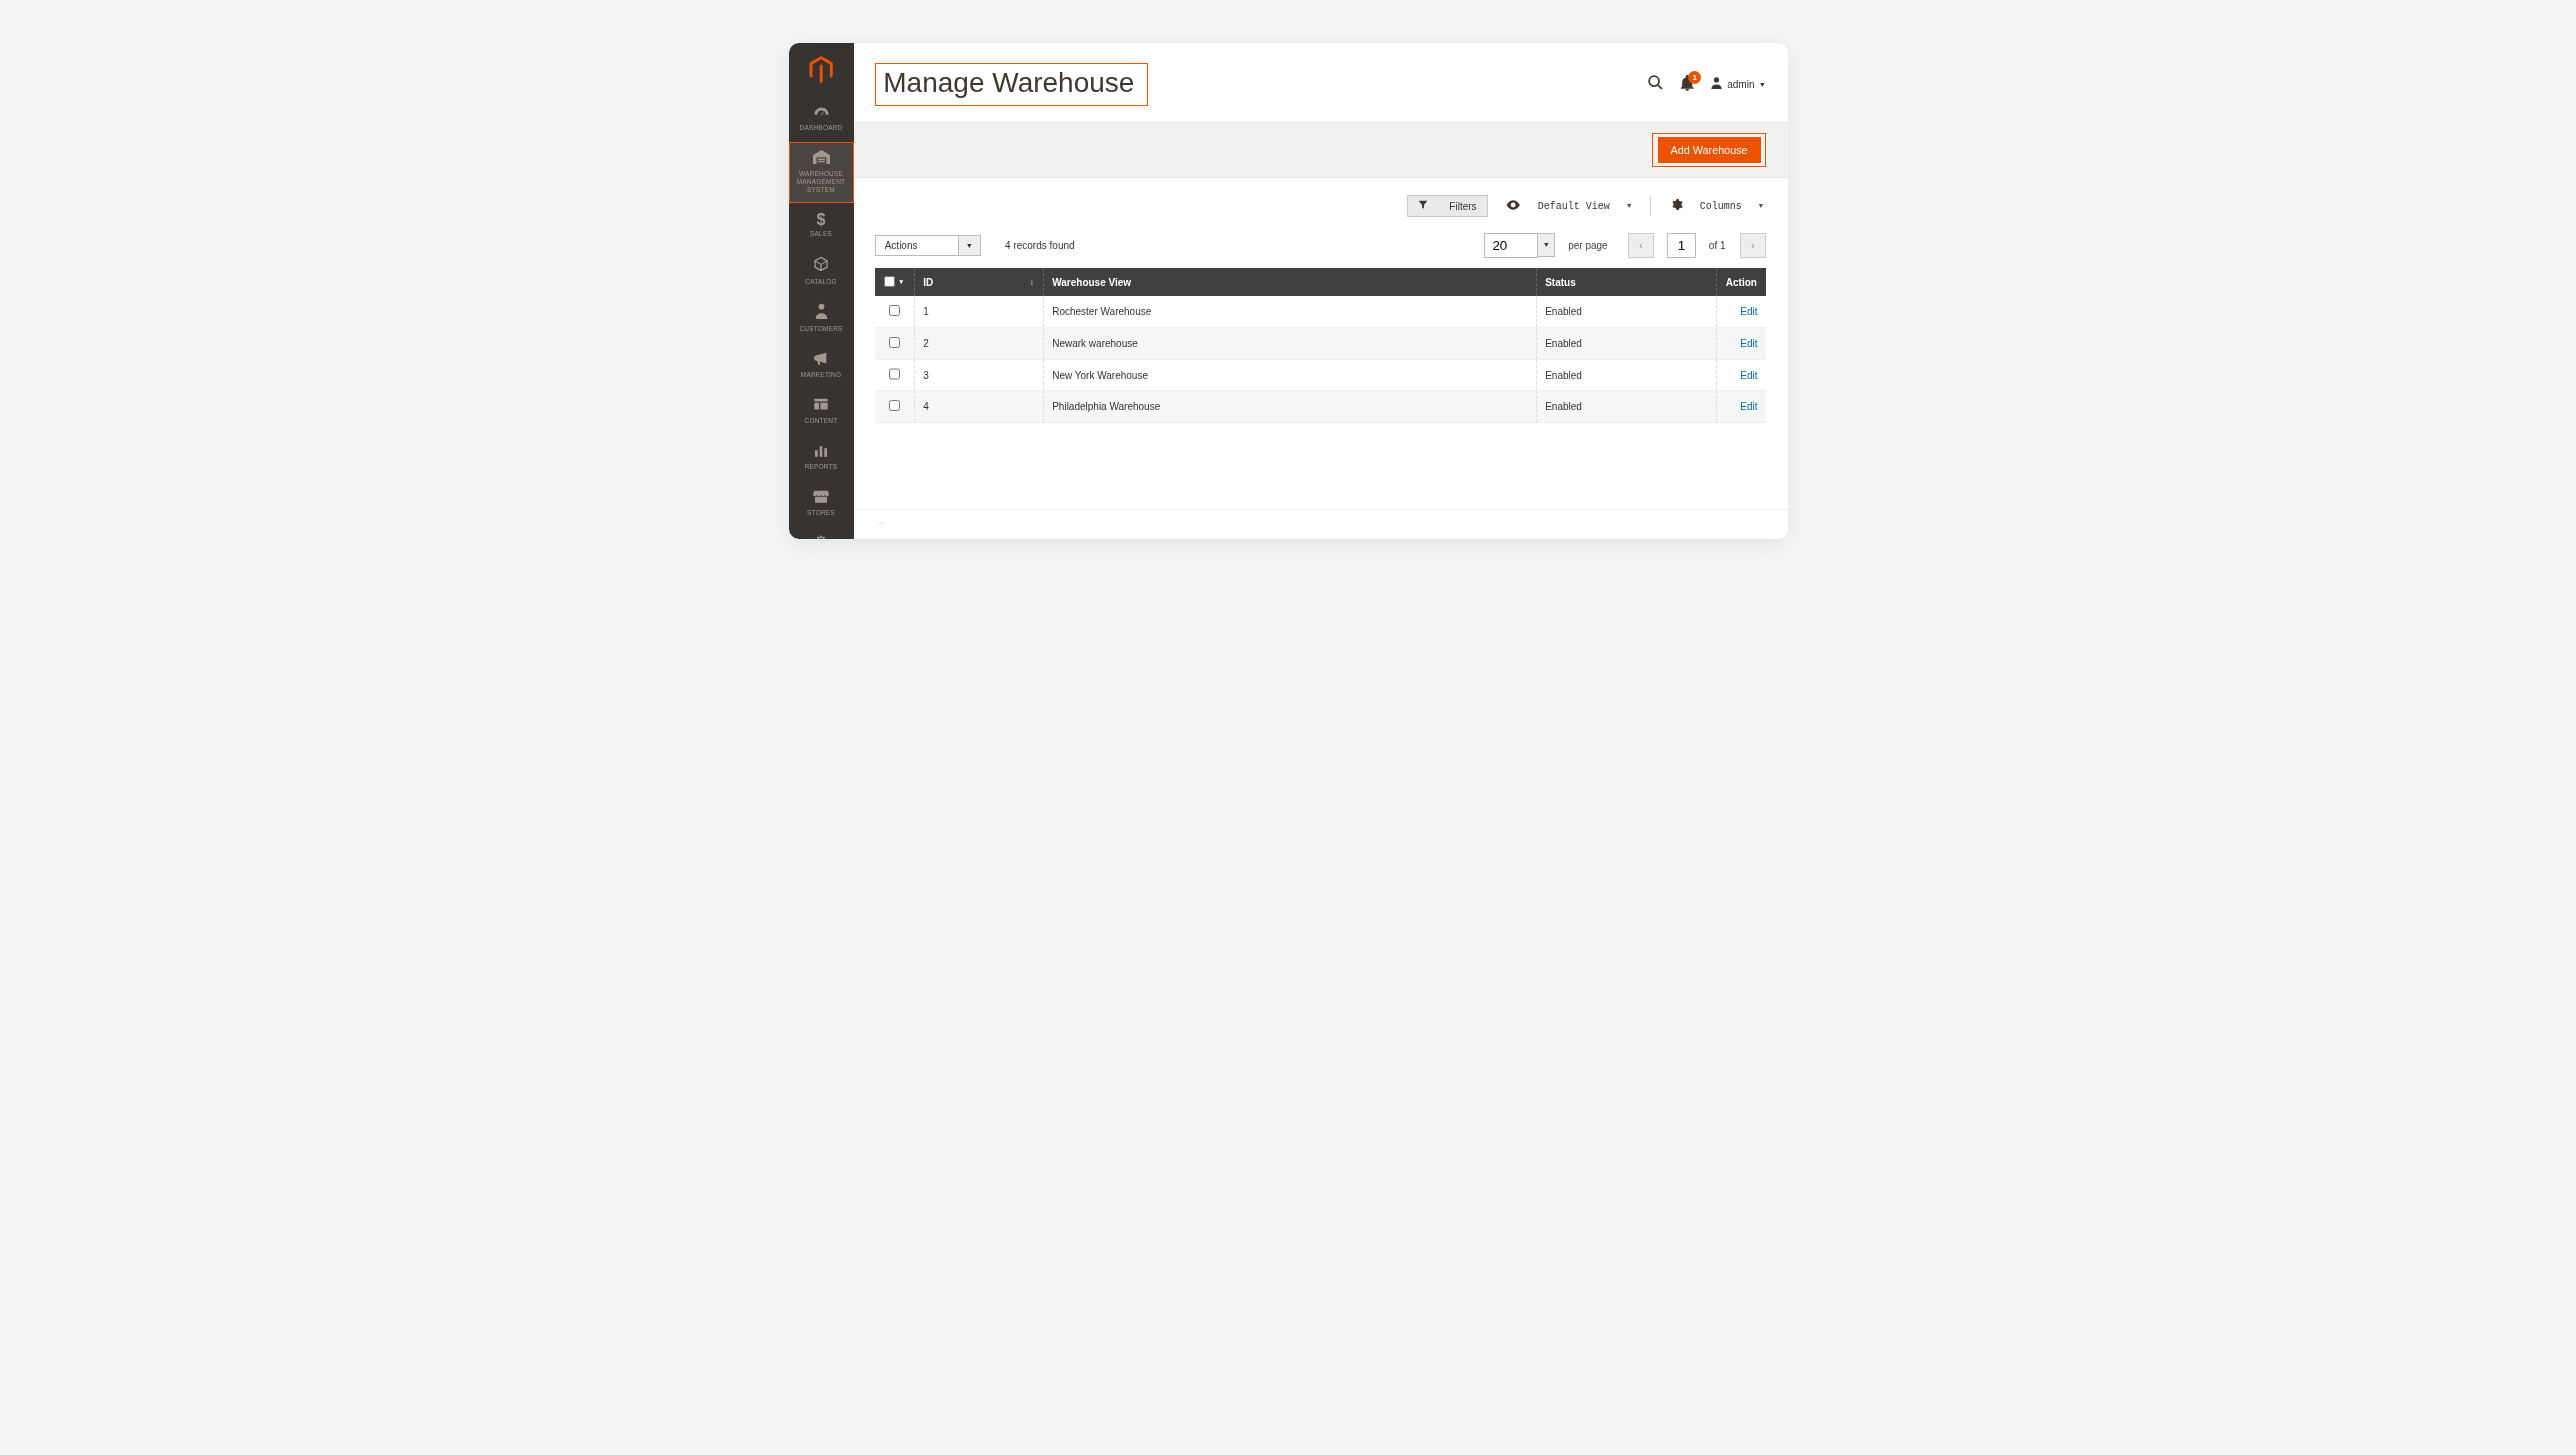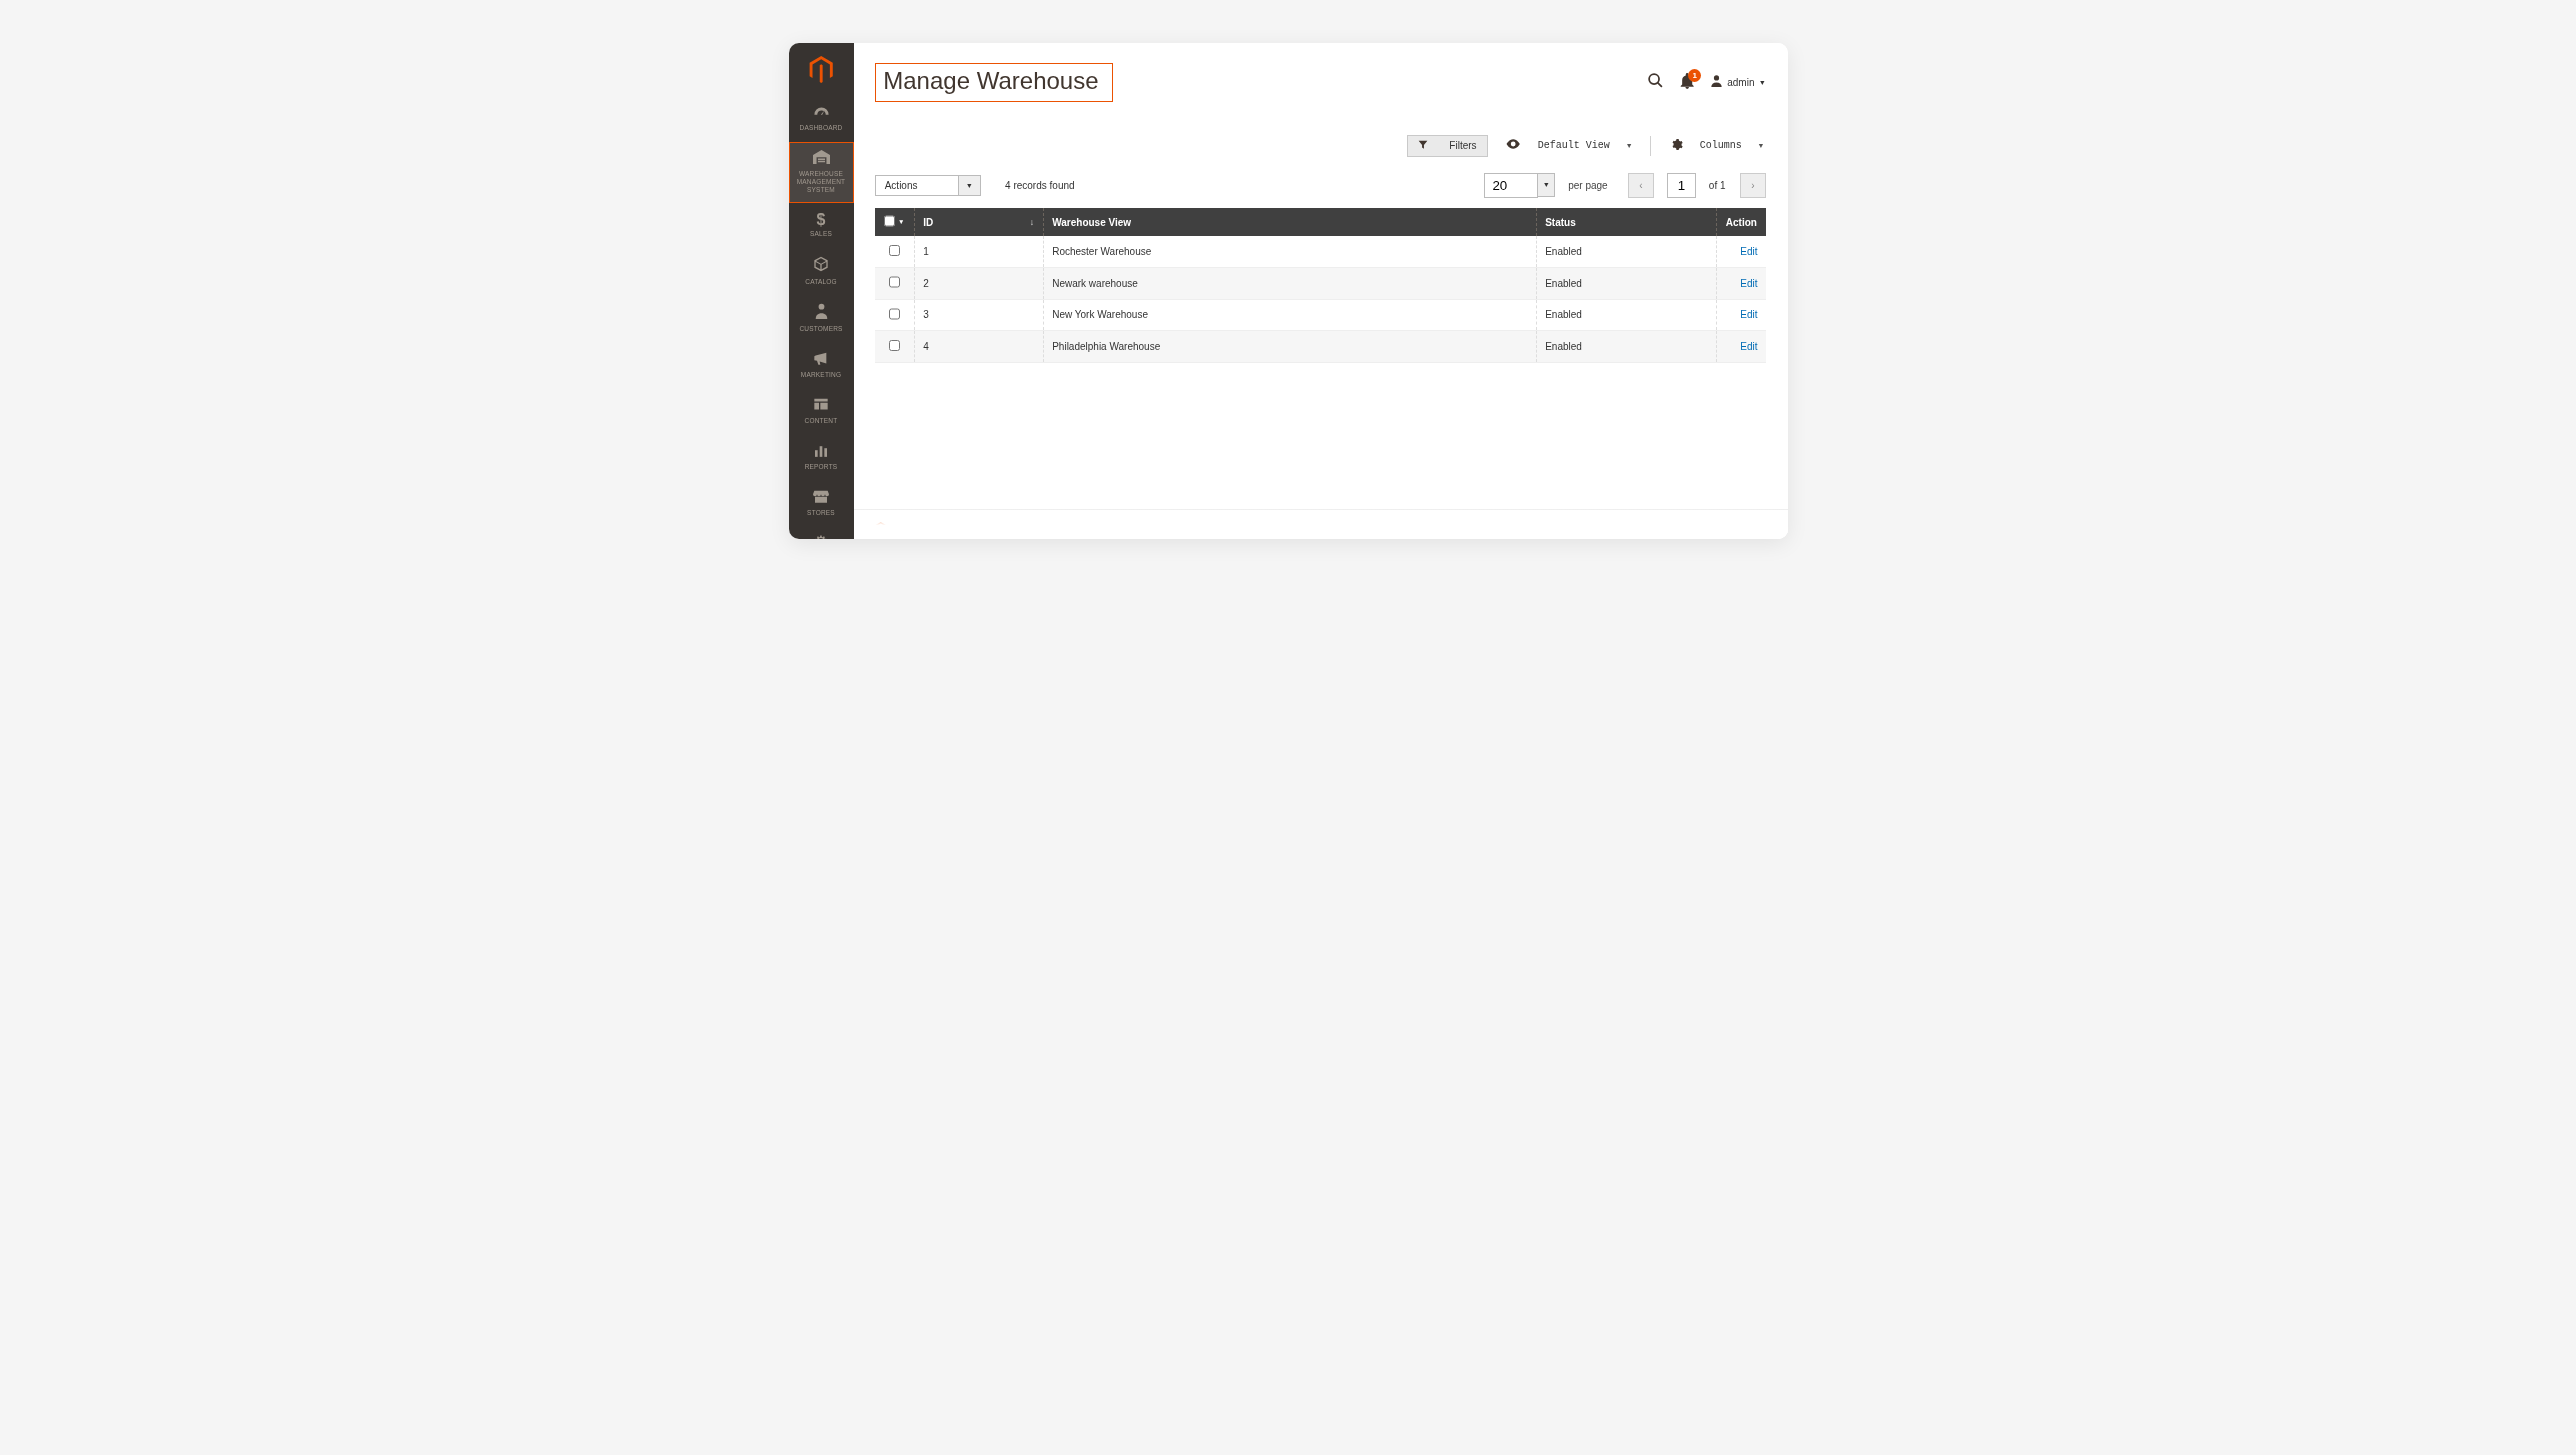--- a/index.html
+++ b/index.html
@@ -70,21 +70,21 @@
     overflow: hidden;
     background:#fff;
   }
   .header-row {
     display: flex;
     justify-content: space-between;
     align-items: center;
     padding: 20px 21.6px 16px 21.6px;
   }
   .page-title {
-    font-size: 24px;
+    font-size: 28px;
     font-weight: 400;
     color: #41362f;
     border: 1.4px solid #eb5202;
     padding: 2.9px 13px 5.8px 7.2px;
   }
   .header-actions {
     display: flex;
     align-items: center;
     gap: 16px;
   }
@@ -345,20 +345,25 @@
                   <circle cx="10" cy="6" r="4"></circle>
                   <path d="M2 20c0-4 3-7 8-7s8 3 8 7H2z"></path>
                 </svg>
             </span>
             <span class="user-name">admin</span>
             <span class="caret-down">▼</span>
           </span>
         </div>
       </div>
 
+      <div class="action-bar">
+        <span class="highlight-box">
+          <button class="primary-btn">Add Warehouse</button>
+        </span>
+      </div>
 
       <div class="toolbar">
         <div class="filter-btn">
           <span>
             <svg width="10" height="10" viewBox="0 0 16 16" fill="#41362f">
                 <path d="M1 1h14l-5.5 7v6l-3-2V8L1 1z"></path>
               </svg>
           </span>
           <span>Filters</span>
         </div>

